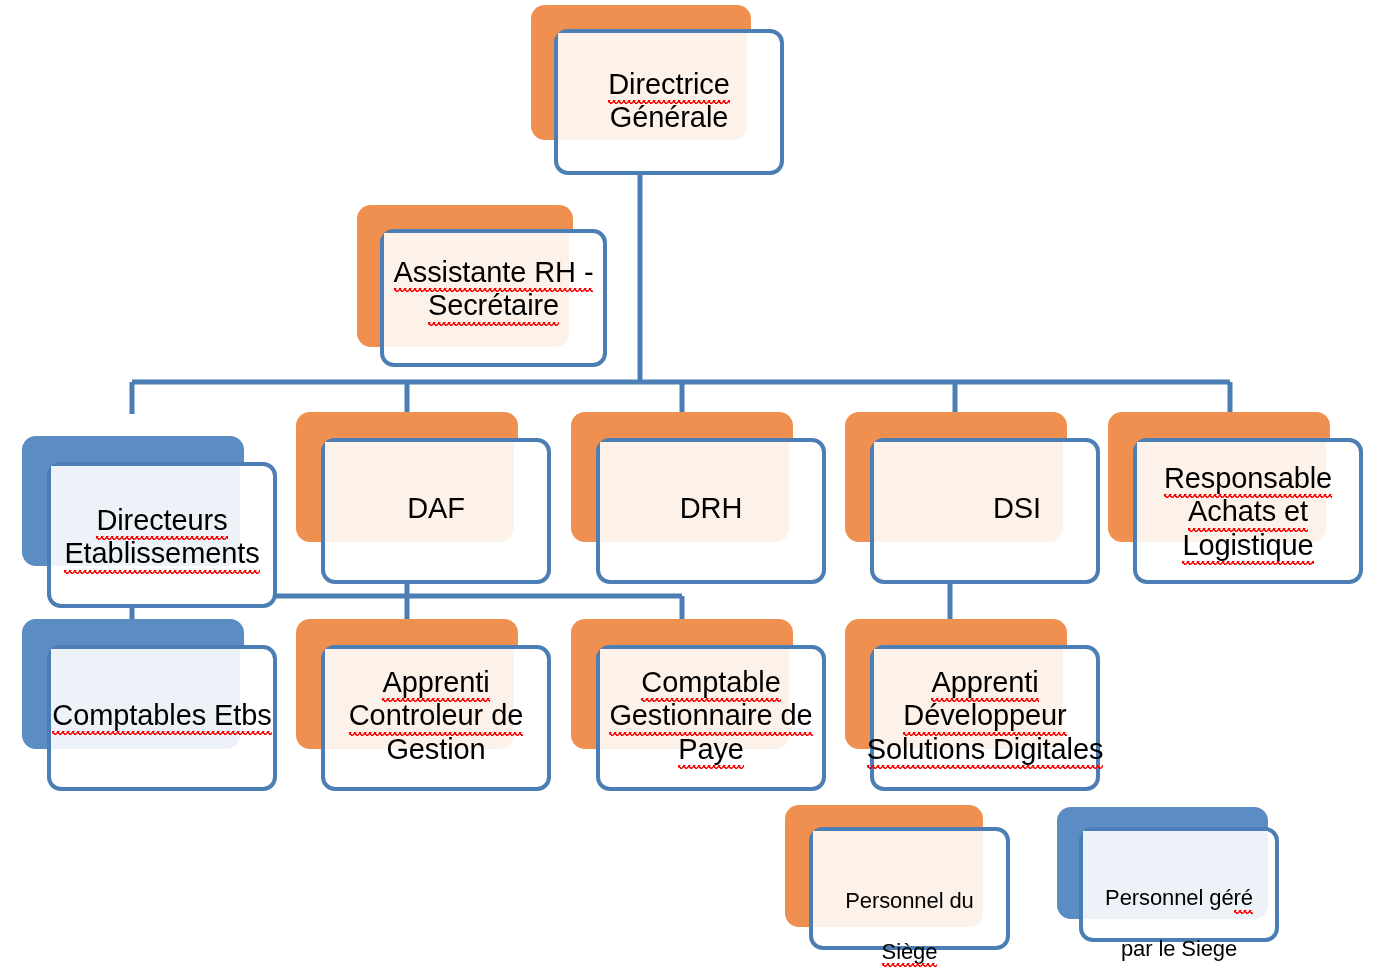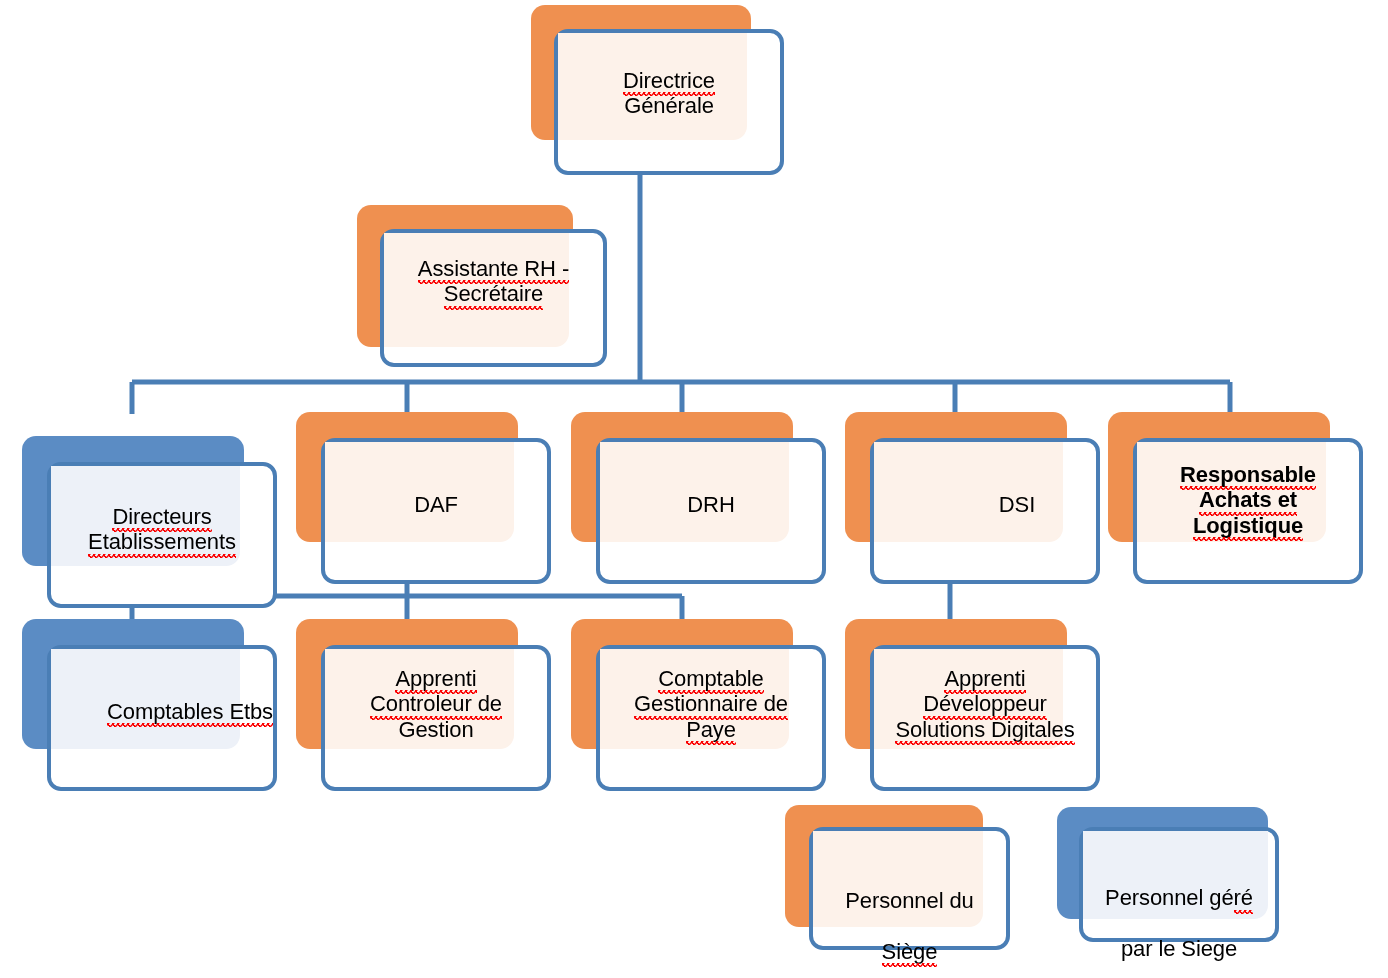--- a/index.html
+++ b/index.html
@@ -62,21 +62,21 @@
   .tint.orange { background: #fdf2ea; }
   .tint.blue   { background: #edf1f8; }
 
   .label {
     position: absolute;
     z-index: 4;
     text-align: center;
     color: #000000;
     line-height: 1.15;
     white-space: pre-line;
-    font-size: 22px;
+    font-size: 29px;
     letter-spacing: -0.1px;
     pointer-events: none;
   }
   .label .ln { display: block; position: relative; }
   
   .label .ln.sq > span {
     position: relative;
     display: inline-block;
   }
   .label .ln.sq > span::after {
@@ -157,32 +157,32 @@
     <div class="label" style="left:25px; top:80px; width:230px;"><span class="ln"><span>DRH</span></span></div>
   </div>
 
   <div class="node" style="left:845px; top:412px; width:255px; height:165px;" title="DSI">
     <div class="shadow orange" style="width: 222px; height: 130px; background: rgb(239, 144, 80);"></div>
     <div class="card" style="left: 25px; top: 26px; width: 230px; height: 146px; border-color: rgb(74, 126, 181); background: rgb(255, 255, 255);"></div>
     <div class="tint orange" style="left: 29px; top: 30px; width: 189px; height: 100px; background: rgb(253, 242, 234);"></div>
     <div class="label" style="left:25px; top:80px; width:230px;margin-left:32px;"><span class="ln"><span>DSI</span></span></div>
   </div>
 
-  <div class="node" style="left:1108px; top:412px; width:234px; height:165px;font-weight:bold;" title="Responsable Achats et Logistique">
+  <div class="node" style="left:1108px; top:412px; width:234px; height:165px;" title="Responsable Achats et Logistique">
     <div class="shadow orange" style="width: 222px; height: 130px; background: rgb(239, 144, 80);"></div>
     <div class="card" style="left: 25px; top: 26px; width: 230px; height: 146px; border-color: rgb(74, 126, 181); background: rgb(255, 255, 255);"></div>
     <div class="tint orange" style="left: 29px; top: 30px; width: 189px; height: 100px; background: rgb(253, 242, 234);"></div>
     <div class="label" style="left:25px; top:50px; width:230px;"><span class="ln sq"><span>Responsable</span></span><span class="ln sq"><span>Achats et</span></span><span class="ln sq"><span>Logistique</span></span></div>
   </div>
 
   <div class="node" style="left:22px; top:619px; width:255px; height:165px;" title="Comptables Etbs">
     <div class="shadow blue" style="width: 222px; height: 130px; background: rgb(91, 140, 196);"></div>
     <div class="card" style="left: 25px; top: 26px; width: 230px; height: 146px; border-color: rgb(74, 126, 181); background: rgb(255, 255, 255);"></div>
     <div class="tint blue" style="left: 29px; top: 30px; width: 189px; height: 100px; background: rgb(237, 241, 248);"></div>
-    <div class="label" style="left:25px; top:80px; width:230px;margin-left:28px;"><span class="ln sq"><span>Comptables Etbs</span></span></div>
+    <div class="label" style="left:25px; top:80px; width:230px;"><span class="ln sq"><span>Comptables Etbs</span></span></div>
   </div>
 
   <div class="node" style="left:296px; top:619px; width:255px; height:165px;" title="Apprenti Controleur de Gestion">
     <div class="shadow orange" style="width: 222px; height: 130px; background: rgb(239, 144, 80);"></div>
     <div class="card" style="left: 25px; top: 26px; width: 230px; height: 146px; border-color: rgb(74, 126, 181); background: rgb(255, 255, 255);"></div>
     <div class="tint orange" style="left: 29px; top: 30px; width: 189px; height: 100px; background: rgb(253, 242, 234);"></div>
     <div class="label" style="left:25px; top:47px; width:230px;"><span class="ln sq"><span>Apprenti</span></span><span class="ln sq"><span>Controleur de</span></span><span class="ln"><span>Gestion</span></span></div>
   </div>
 
   <div class="node" style="left:571px; top:619px; width:255px; height:165px;" title="Comptable Gestionnaire de Paye">

